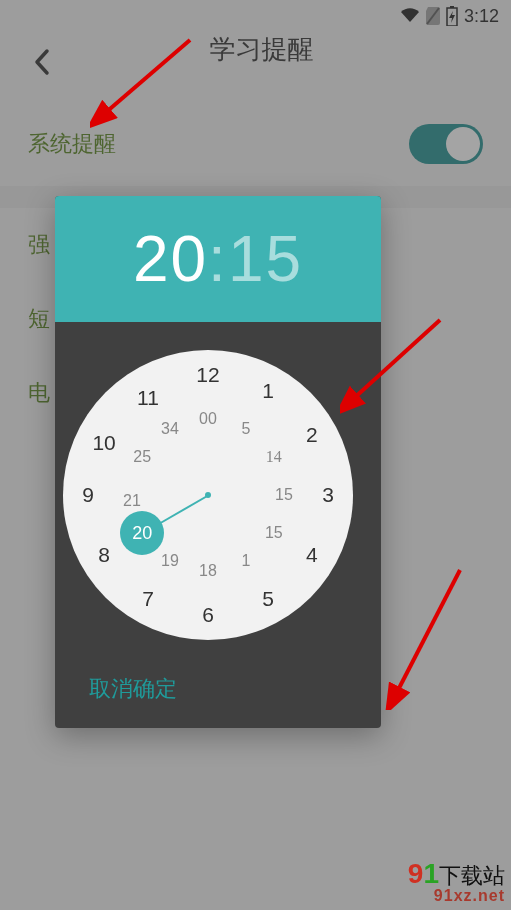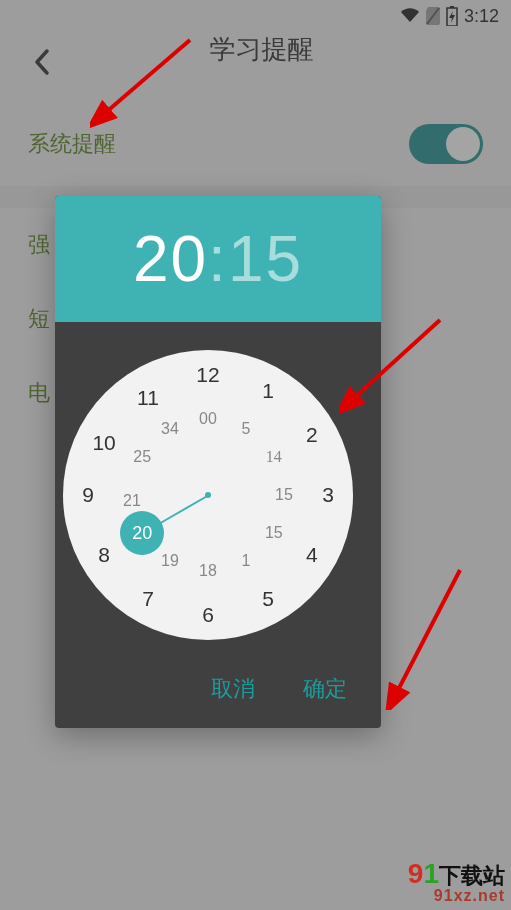--- a/index.html
+++ b/index.html
@@ -37,32 +37,32 @@
   .time-display .minute { color: rgba(255,255,255,0.55); }
 
   .clock-area { padding: 28px 8px 18px; display: flex; }
   .clock { width: 290px; height: 290px; border-radius: 50%; background: #f2f2f2; position: relative; }
   .clock .num { position: absolute; font-size: 21px; color: #333; transform: translate(-50%,-50%); user-select: none; }
   .clock .inner-num { position: absolute; font-size: 16px; color: #888; transform: translate(-50%,-50%); user-select: none; }
   .clock .center-dot { position: absolute; left: 50%; top: 50%; width: 6px; height: 6px; background: #3fb3b3; border-radius: 50%; transform: translate(-50%,-50%); z-index: 2; }
   .clock .hand { position: absolute; left: 50%; top: 50%; width: 2px; height: 58px; background: #3fb3b3; transform-origin: top center; z-index: 1; }
   .clock .sel { position: absolute; width: 44px; height: 44px; border-radius: 50%; background: #3fb3b3; color: #fff; display: flex; align-items: center; justify-content: center; font-size: 18px; transform: translate(-50%,-50%); z-index: 2; }
 
-  .dialog-actions { display: flex; justify-content: flex-end; gap: 48px; padding: 16px 34px 24px; }
+  .dialog-actions { display: flex; padding: 16px 34px 24px; }
   .dialog-actions .btn { font-size: 22px; color: #1f9b9b; background: none; border: none; cursor: pointer; }
 
   
   .arrow { position: absolute; z-index: 10; pointer-events: none; }
 
   
   .watermark { position: absolute; right: 6px; bottom: 6px; z-index: 20; text-align: right; line-height: 1; }
   .watermark .wm91 { font-size: 28px; font-weight: 900; }
   .watermark .wm91 .nine { color: #d03022; }
   .watermark .wm91 .one { color: #2aa324; }
-  .watermark .wm-cn { font-size: 22px; color: #111; font-weight: 700; display: inline; }
+  .watermark .wm-cn { font-size: 22px; color: #111; font-weight: 400; display: inline; }
   .watermark .wm-url { font-size: 16px; color: #a83a2e; font-weight: 700; letter-spacing: 1px; }
 </style>
 </head>
 <body>
 
 <div class="status-bar">
   <span class="wifi-icon">
     <svg width="20" height="16" viewBox="0 0 20 16">
         <path d="M10 14 L1 4 C6 -1 14 -1 19 4 Z" fill="#111"></path>
       </svg>

